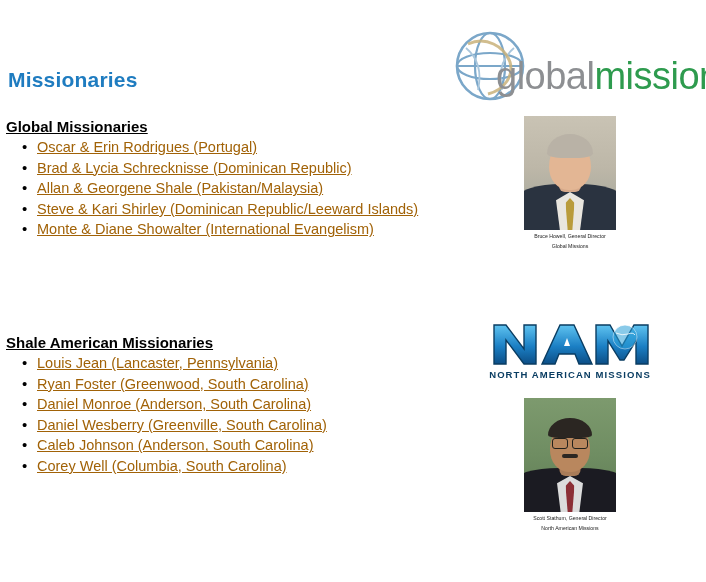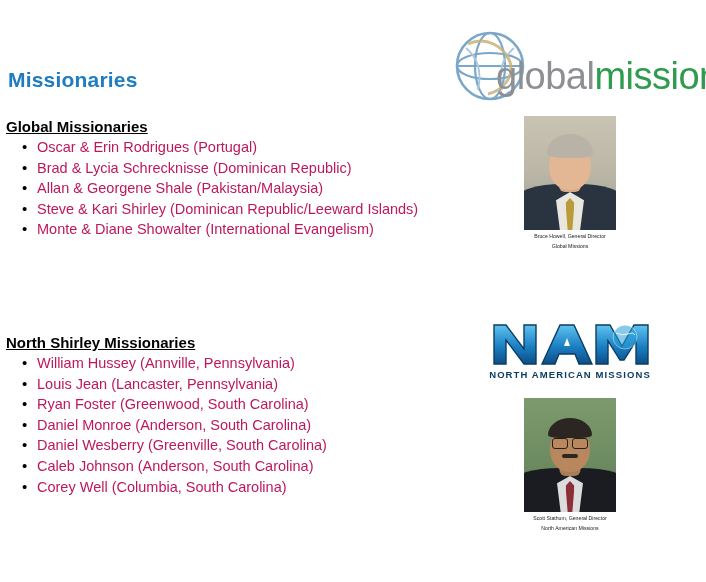--- a/index.html
+++ b/index.html
@@ -53,22 +53,23 @@
   ul.missionary-list {
     list-style: none;
     margin: 0;
     padding: 0;
   }
   ul.missionary-list li {
     position: relative;
     font-size: 14.5px;
     line-height: 20.6px;
     padding-left: 31px;
-    color: #be185d;
+    color: #a16207;
     white-space: nowrap;
+    text-decoration: underline;
   }
   ul.missionary-list li::before {
     content: "\2022";
     position: absolute;
     left: 16px;
     top: 0;
     font-size: 15px;
     line-height: 20.6px;
     color: #000000;
   }
@@ -294,23 +295,22 @@
     <ul class="missionary-list">
       <li>Oscar &amp; Erin Rodrigues (Portugal)</li>
       <li>Brad &amp; Lycia Schrecknisse (Dominican Republic)</li>
       <li>Allan &amp; Georgene Shale (Pakistan/Malaysia)</li>
       <li>Steve &amp; Kari Shirley (Dominican Republic/Leeward Islands)</li>
       <li>Monte &amp; Diane Showalter (International Evangelism)</li>
     </ul>
   </div>
 
   <div class="section" id="section-nam">
-    <div class="section-heading">North Shirley Missionaries</div>
+    <div class="section-heading">Shale American Missionaries</div>
     <ul class="missionary-list">
-      <li>William Hussey (Annville, Pennsylvania)</li>
       <li>Louis Jean (Lancaster, Pennsylvania)</li>
       <li>Ryan Foster (Greenwood, South Carolina)</li>
       <li>Daniel Monroe (Anderson, South Carolina)</li>
       <li>Daniel Wesberry (Greenville, South Carolina)</li>
       <li>Caleb Johnson (Anderson, South Carolina)</li>
       <li>Corey Well (Columbia, South Carolina)</li>
     </ul>
   </div>
 
   <div class="photo-block" id="photo-bruce">

